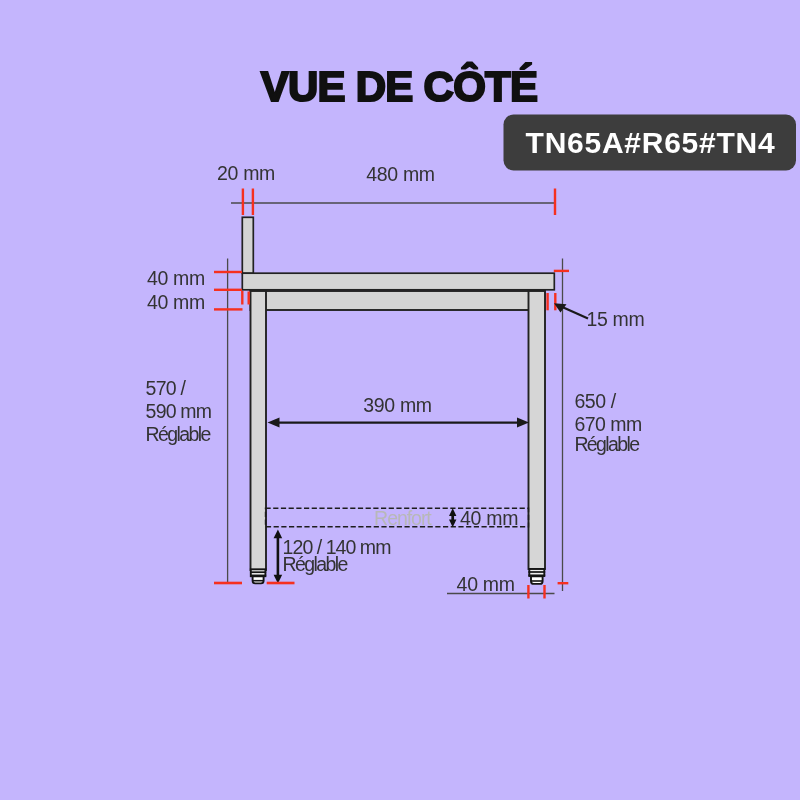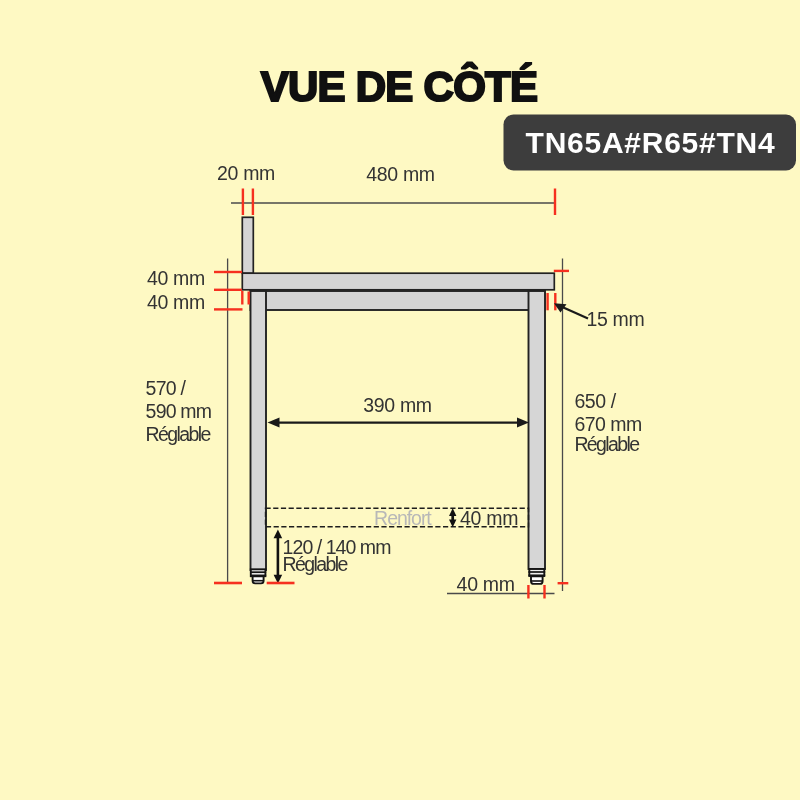--- a/index.html
+++ b/index.html
@@ -1,16 +1,16 @@
 <!DOCTYPE html>
 <html><head>
 <meta charset="utf-8">
 <style>
 html,body{margin:0;padding:0;background:#ffffff;}
-#page{position:relative;width:800px;height:800px;overflow:hidden;background:#fef9c3;font-family:"Liberation Sans",sans-serif;}
+#page{position:relative;width:800px;height:800px;overflow:hidden;background:#c4b5fd;font-family:"Liberation Sans",sans-serif;}
 text{font-family:"Liberation Sans",sans-serif;}
 </style>
 </head>
 <body>
 <div id="page">
 <svg width="800" height="800" viewBox="0 0 800 800">
 
 <text x="399" y="100.5" text-anchor="middle" font-size="42" font-weight="bold" fill="#101010" stroke="#101010" stroke-width="2.1" letter-spacing="-0.75">VUE DE CÔTÉ</text>
 
 <g>

